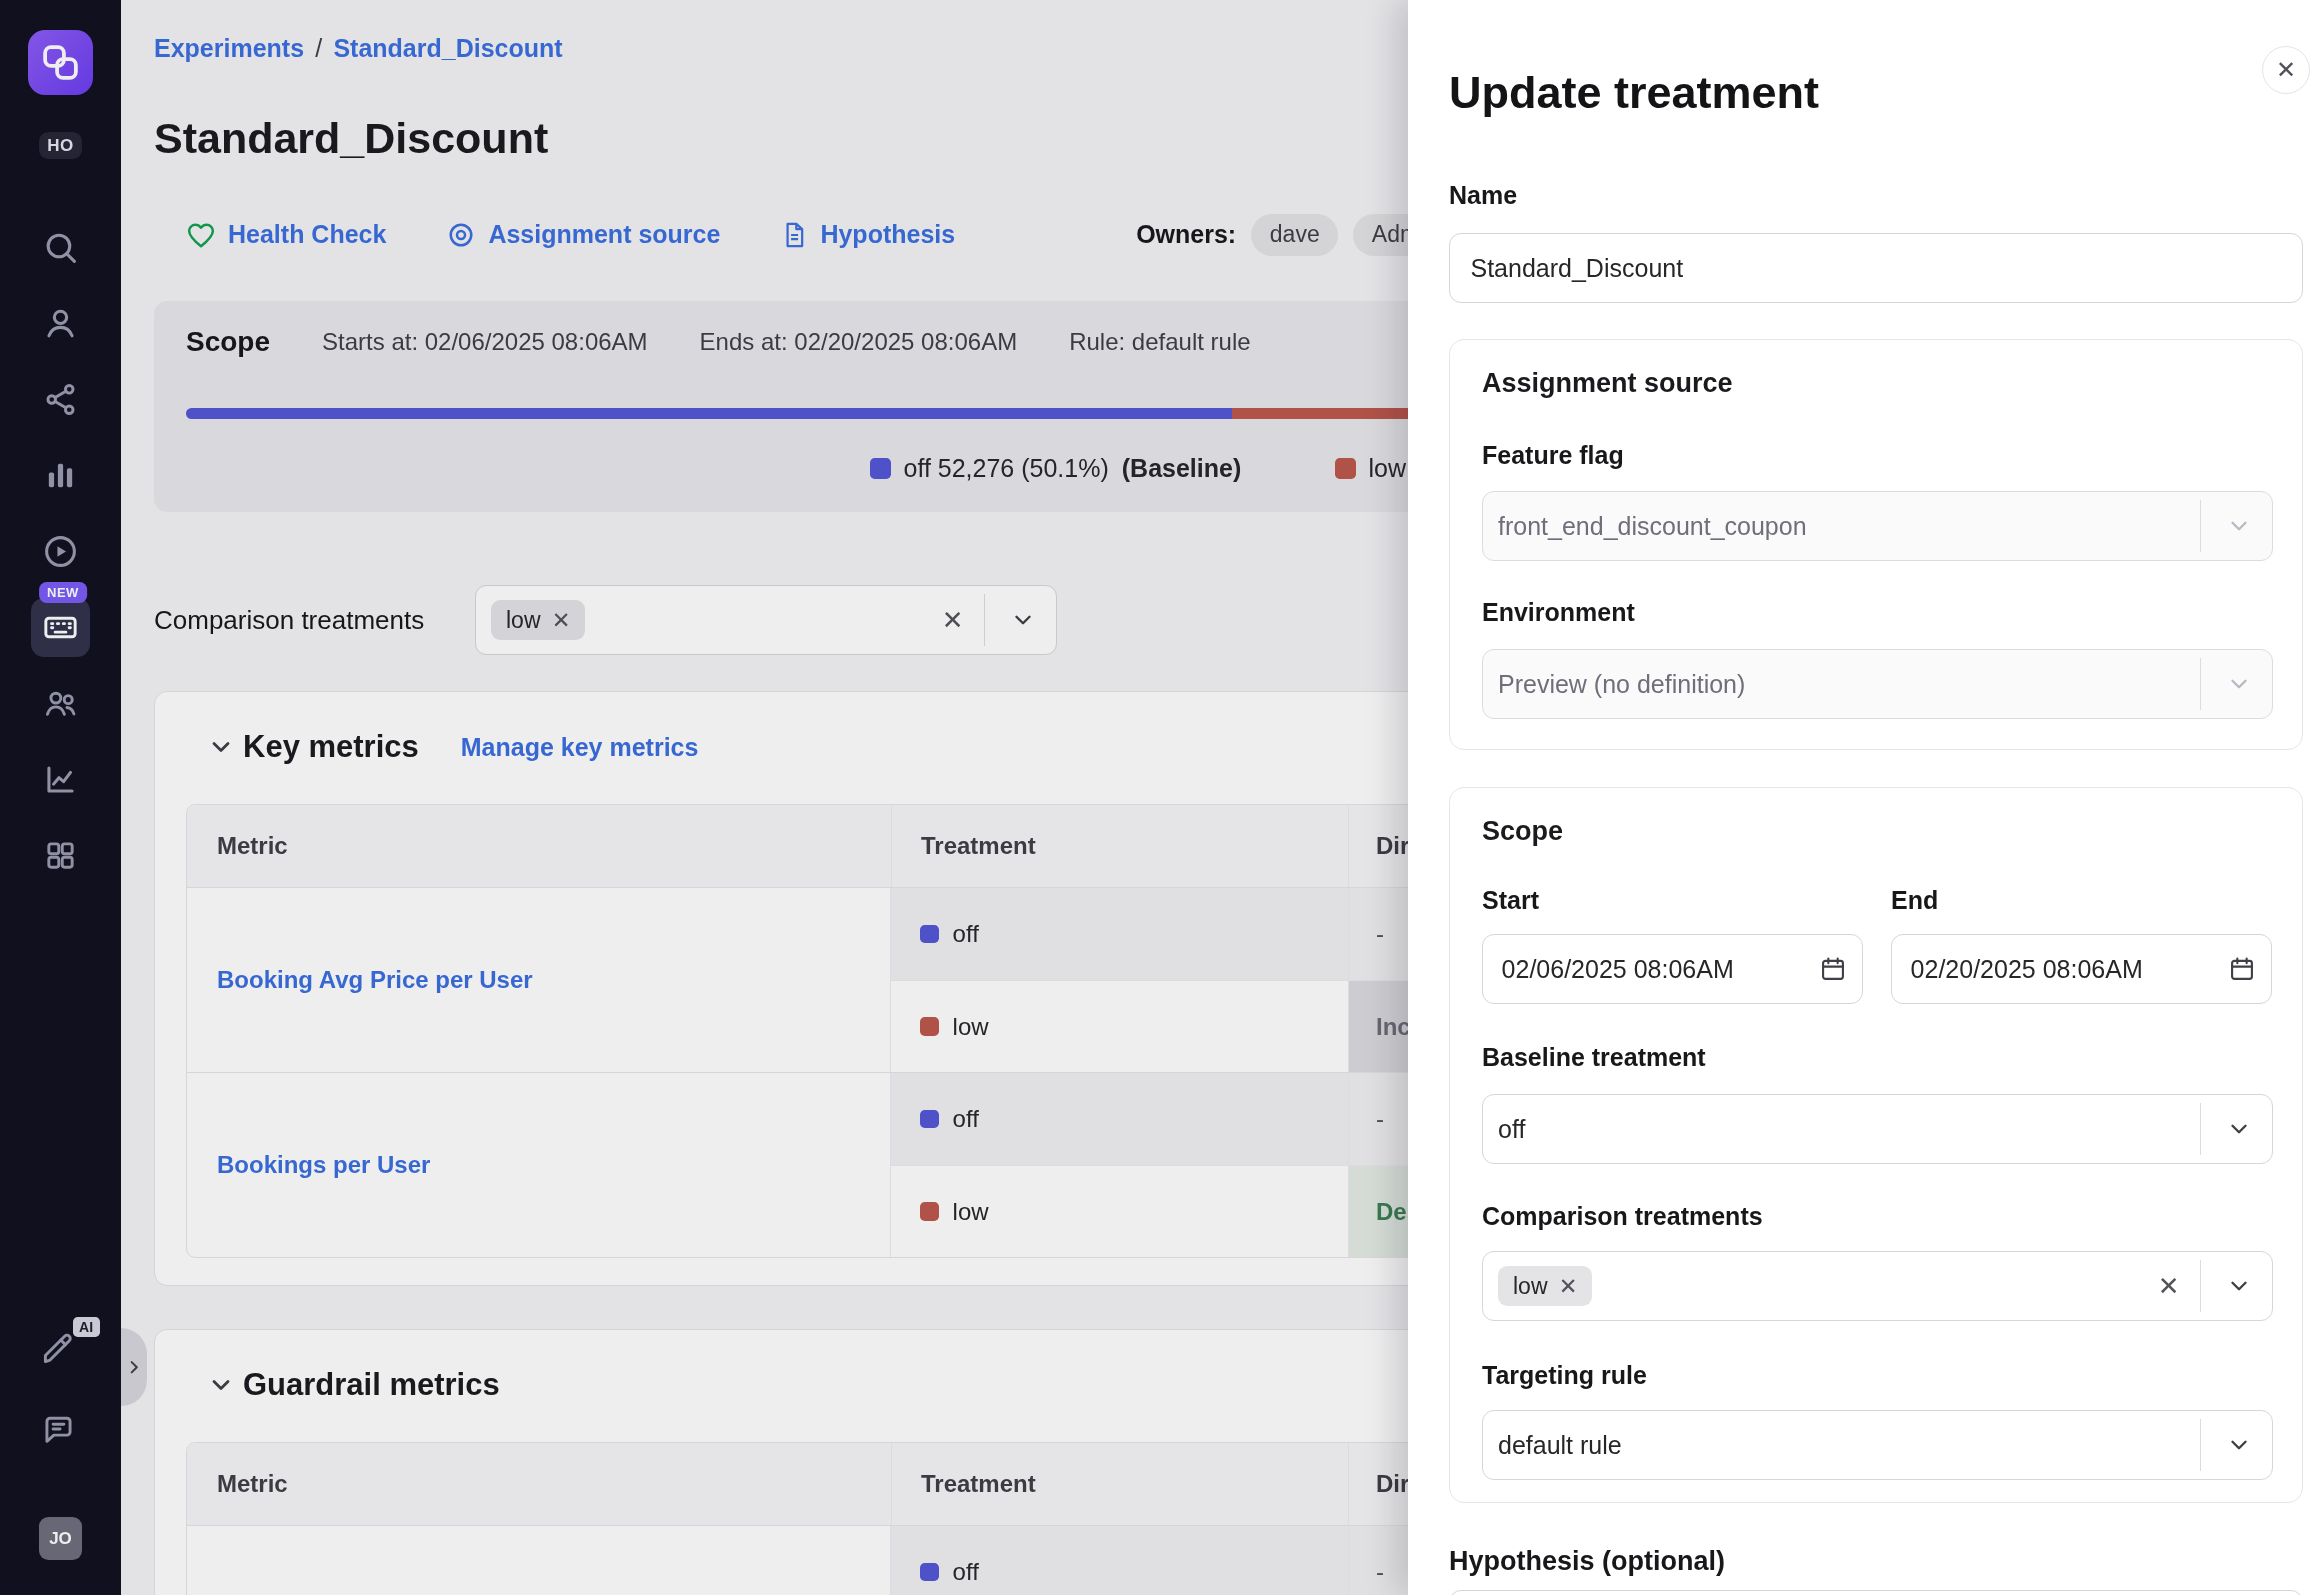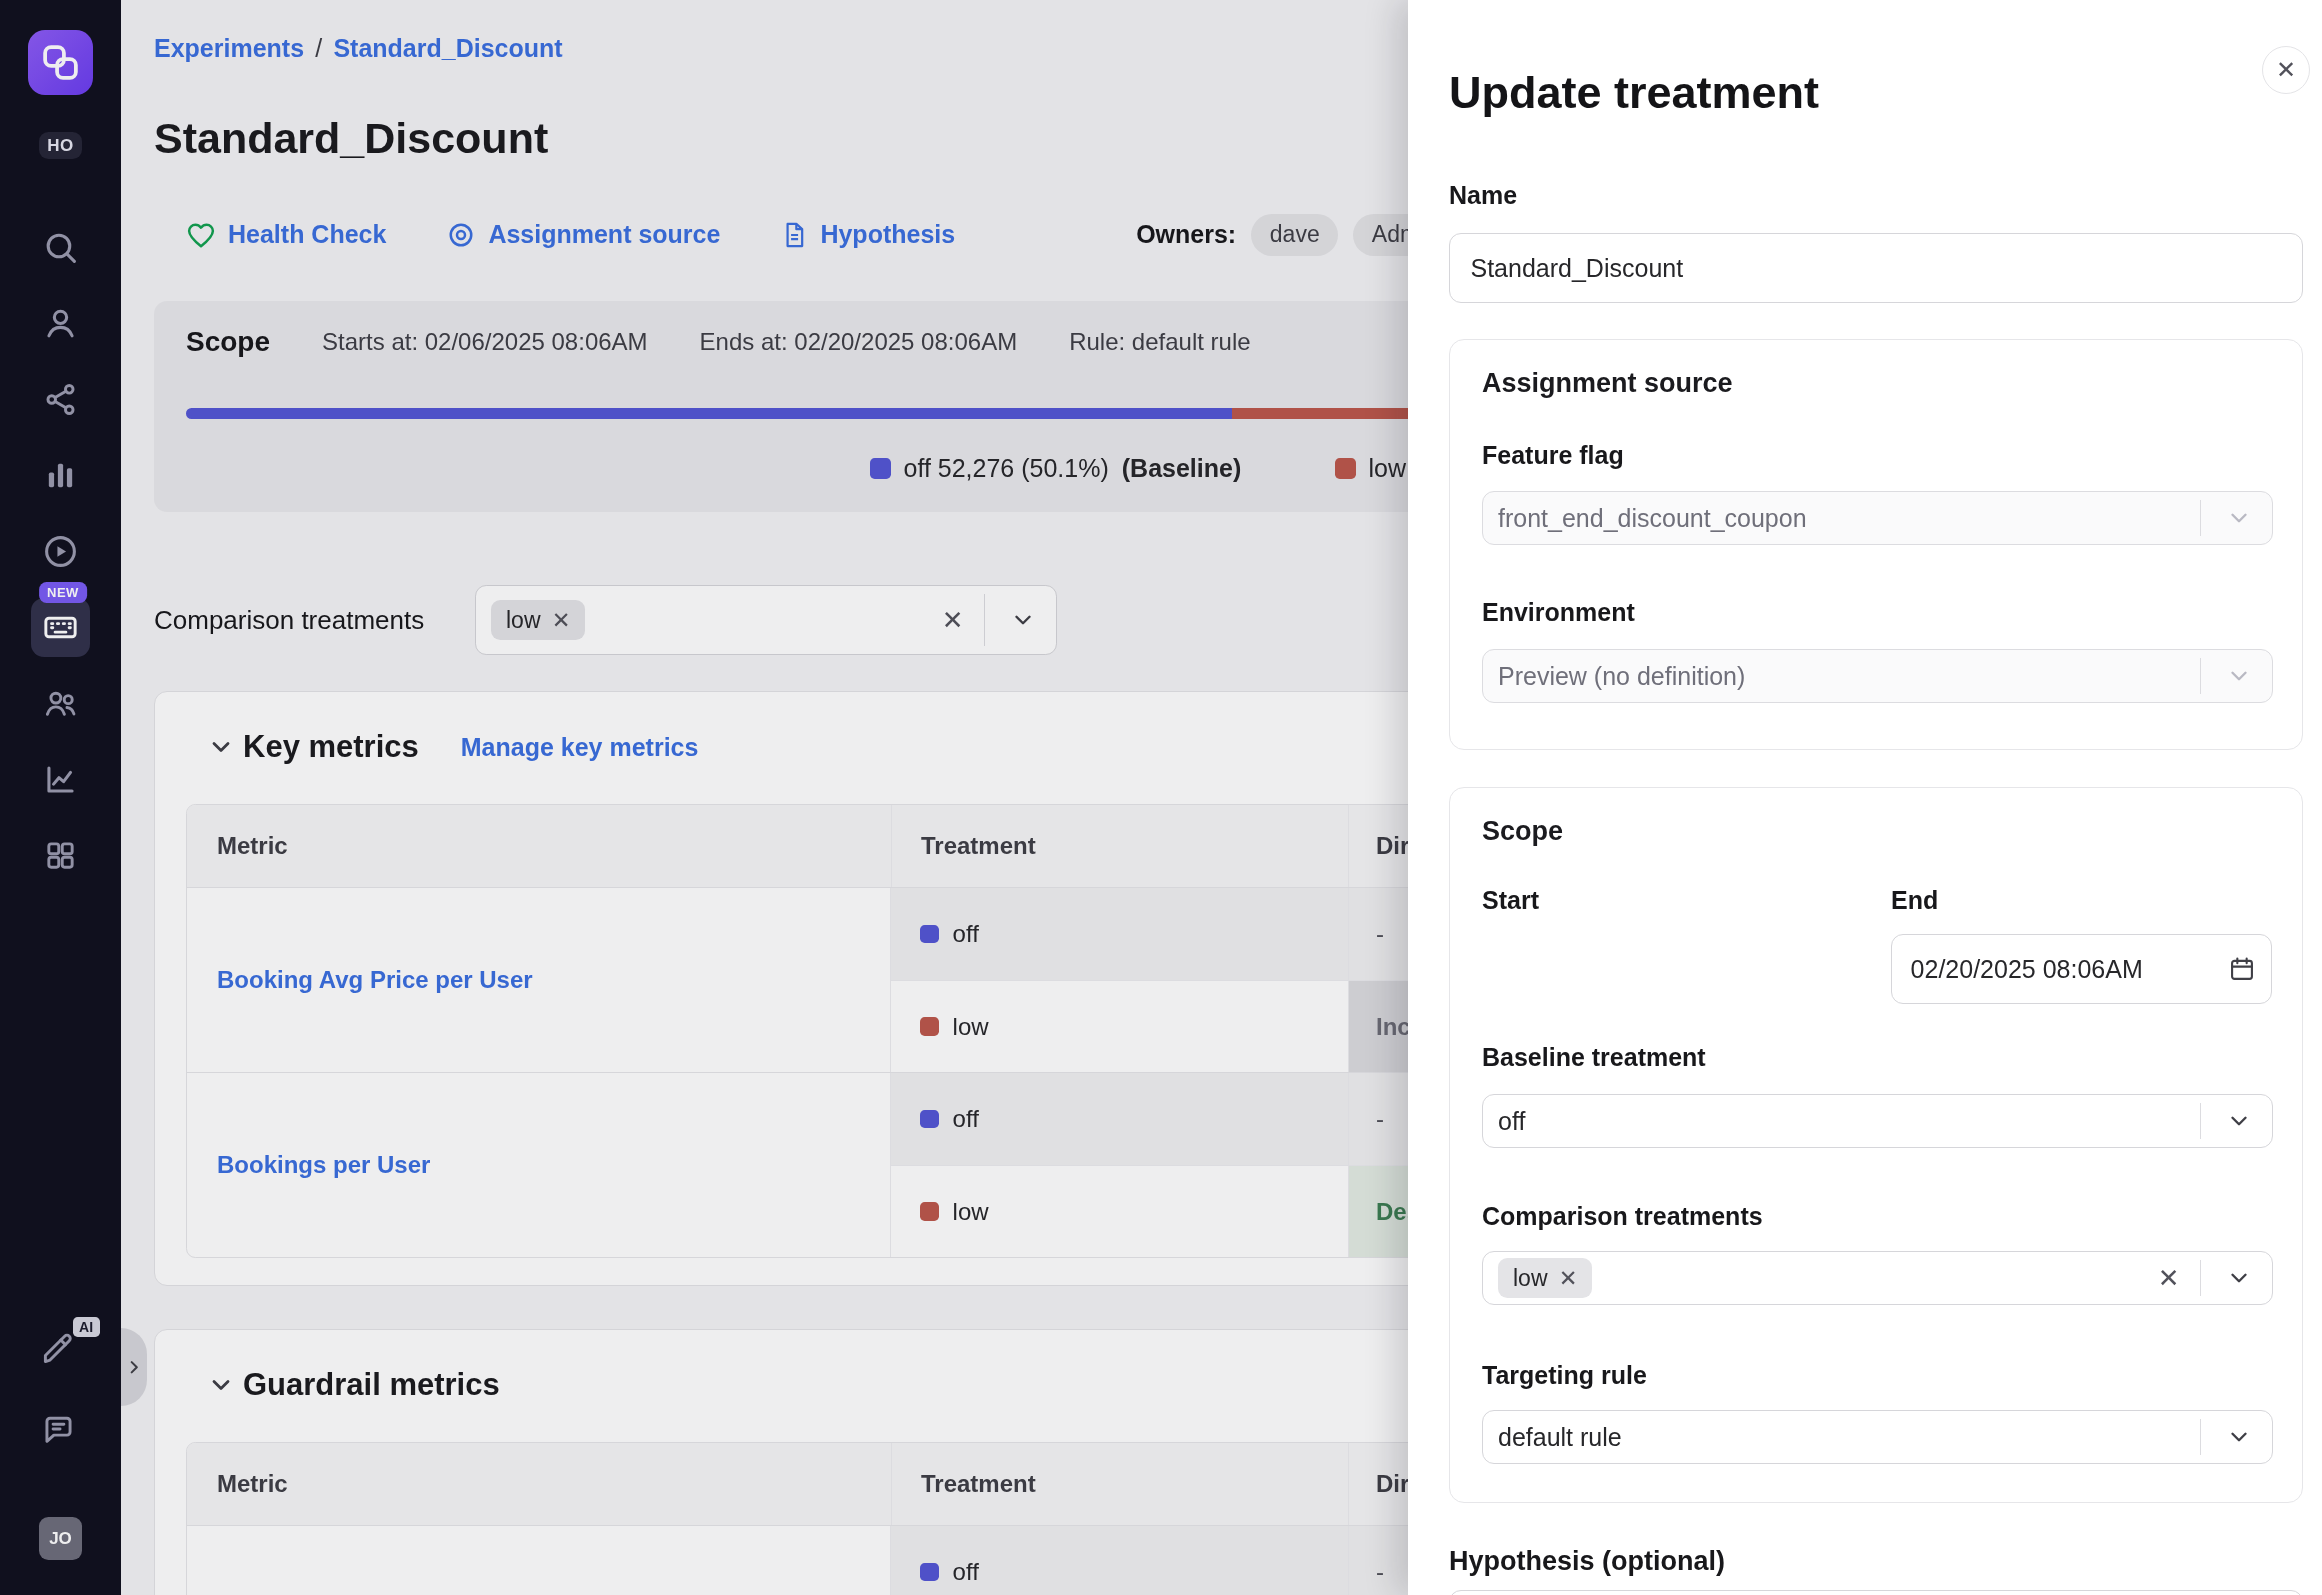--- a/index.html
+++ b/index.html
@@ -158,21 +158,21 @@
     position:absolute; left:41px; top:233px; width:854px; height:70px;
     border:1.4px solid #d6d6da; border-radius:12px; padding:0 20.5px;
     font-size:25px; color:#27272a; font-family:"Liberation Sans","DejaVu Sans",sans-serif;
     background:#fff; outline:none;
   }
   .d-section { position:absolute; left:41px; width:854px; border:1.4px solid #e6e6e9; border-radius:15px; background:#fff; }
   .sec-assignment { top:339px; height:411px; }
   .sec-scope { top:787px; height:716px; }
   .s-title { position:absolute; left:32px; top:28px; font-size:27px; font-weight:800; color:#1b1b1f; }
   .s-label { position:absolute; font-size:25px; font-weight:700; color:#18181b; }
-  .sel { position:absolute; height:54px; border-radius:12px; }
+  .sel { position:absolute; height:70px; border-radius:12px; }
   .ff-label { left:32px; top:101px; }
   .ff-select { left:32px; top:151px; width:791px; }
   .env-label { left:32px; top:258px; }
   .env-select { left:32px; top:309px; width:791px; }
   .start-label { left:32px; top:98px; }
   .end-label { left:441px; top:98px; }
   .date-input { position:absolute; top:146px; width:381px; height:70px; border:1.4px solid #d6d6da; border-radius:12px; background:#fff; display:flex; align-items:center; padding:0 15px 0 18.6px; font-size:25px; color:#27272a; }
   .date-start { left:32px; }
   .date-end { left:441px; }
   .date-input .cal { margin-left:auto; color:#3f3f46; }
@@ -494,20 +494,29 @@
       </span>
     </div>
   </div>
 
   <div class="d-section sec-scope">
     <div class="s-title">Scope</div>
 
     <div class="s-label start-label">Start</div>
     <div class="s-label end-label">End</div>
 
+    <div class="date-input date-start">
+      <span>02/06/2025 08:06AM</span>
+      <span class="cal">
+        <svg width="28" height="28" viewBox="0 0 24 24" fill="none" stroke="currentColor" stroke-width="1.8" stroke-linecap="round">
+            <rect x="3.5" y="5" width="17" height="15.5" rx="2"></rect>
+            <path d="M8 3v4M16 3v4M3.5 10h17"></path>
+          </svg>
+      </span>
+    </div>
     <div class="date-input date-end">
       <span>02/20/2025 08:06AM</span>
       <span class="cal">
         <svg width="28" height="28" viewBox="0 0 24 24" fill="none" stroke="currentColor" stroke-width="1.8" stroke-linecap="round">
             <rect x="3.5" y="5" width="17" height="15.5" rx="2"></rect>
             <path d="M8 3v4M16 3v4M3.5 10h17"></path>
           </svg>
       </span>
     </div>
 

